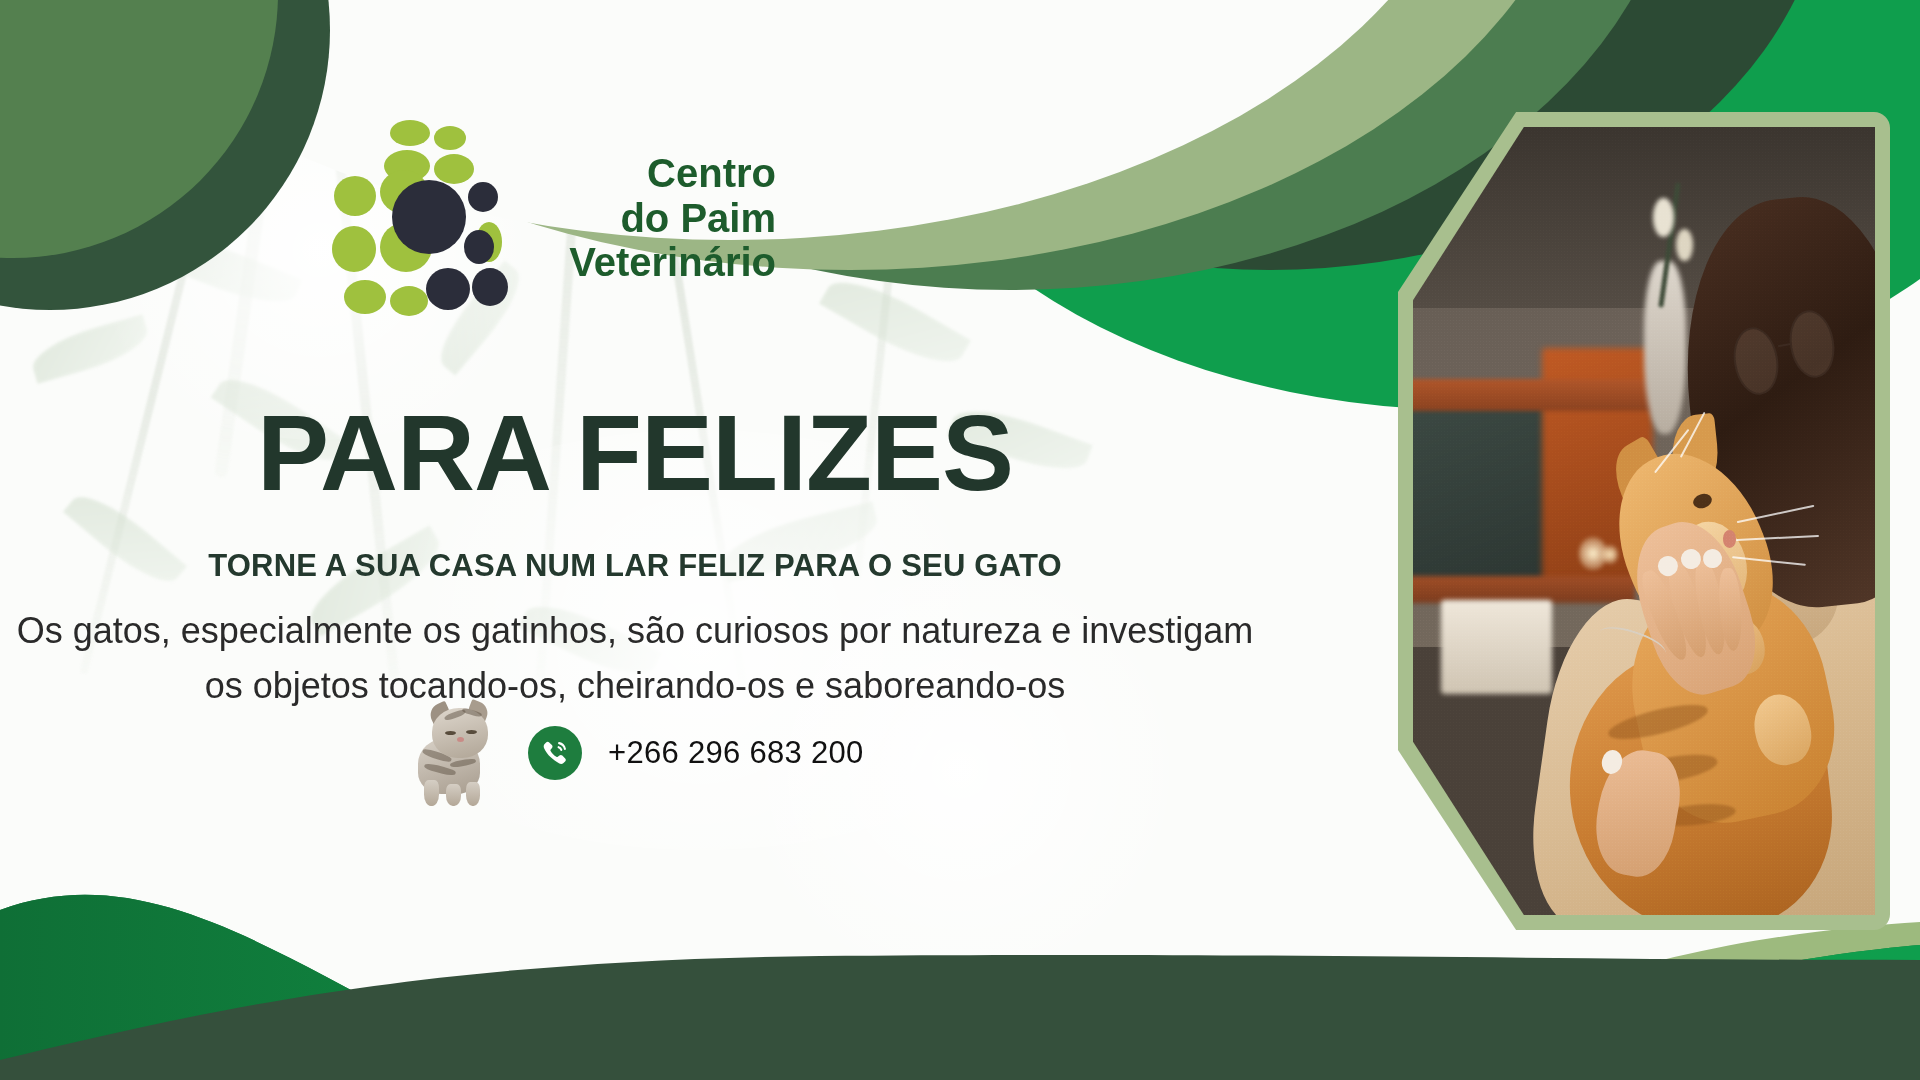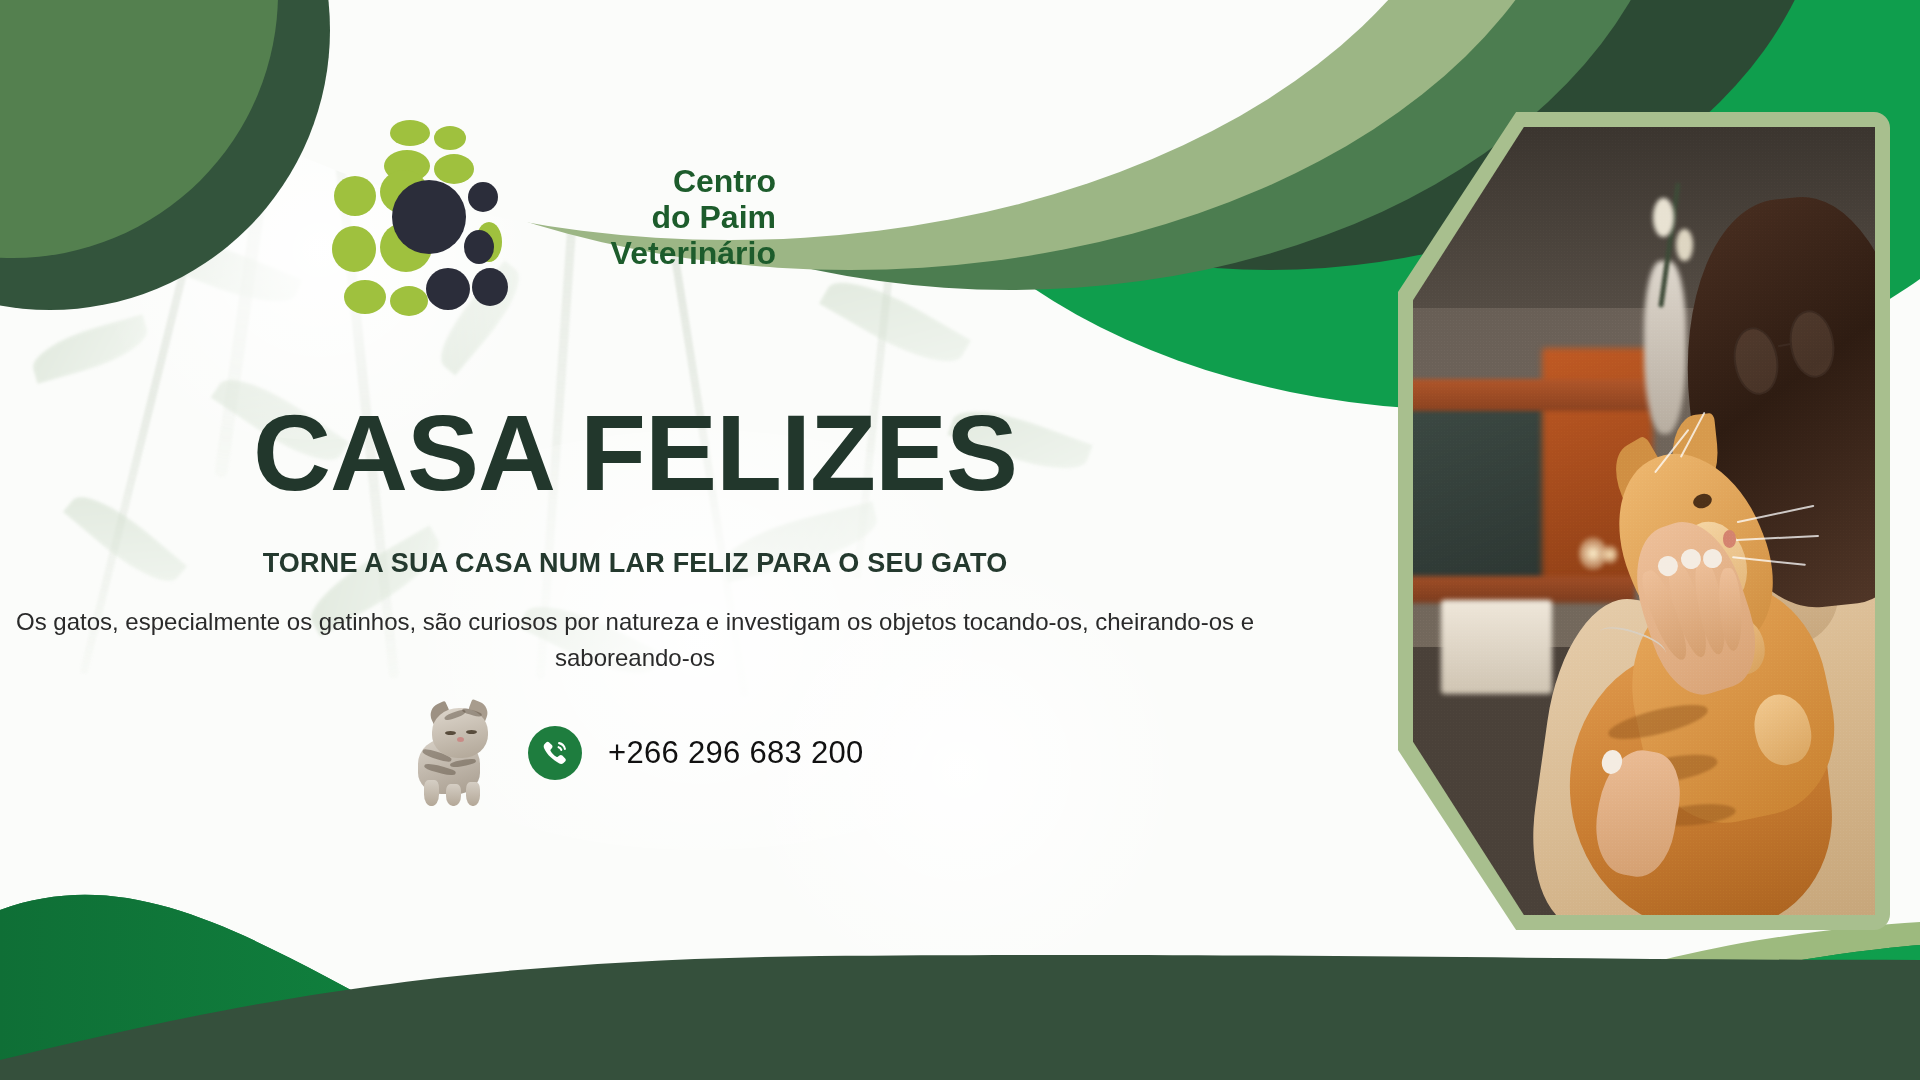--- a/index.html
+++ b/index.html
@@ -190,36 +190,36 @@
   .hand2{ left:40%; top:79%; width:17%; height:16%;
     background:linear-gradient(160deg,#ecbd96,#d39e6f); border-radius:48% 40% 40% 46%; transform:rotate(10deg);}
   .ph-grain{ position:absolute; inset:0;
     background-image:radial-gradient(rgba(255,255,255,.05) 1px, transparent 1px);
     background-size:3px 3px; mix-blend-mode:overlay; }
 
   
   .logo { position:absolute; left:330px; top:118px; display:flex; align-items:center; gap:14px;}
   .logomark { position:relative; width:172px; height:200px; }
   .logomark span { position:absolute; border-radius:50%; }
-  .logotext { color:#1d5c2c; font-weight:bold; font-size:32px; line-height:1.12; text-align:right; width:260px;}
+  .logotext { color:#1d5c2c; font-weight:bold; font-size:40px; line-height:1.12; text-align:right; width:260px;}
   .logotext div{ white-space:nowrap; }
 
   
   .headline {
     position:absolute; left:0; top:390px; width:1270px; text-align:center;
     font-size:108px; font-weight:bold; letter-spacing:-1px;
     color:#22372c; font-family:"Liberation Sans", sans-serif;
   }
   .subhead {
     position:absolute; left:0; top:548px; width:1270px; text-align:center;
-    font-size:27px; font-weight:bold; letter-spacing:.2px; color:#24392e;
+    font-size:31px; font-weight:bold; letter-spacing:.2px; color:#24392e;
   }
   .bodycopy {
     position:absolute; left:0; top:604px; width:1270px; text-align:center;
-    font-size:24px; line-height:1.52; color:#2a2a2a; font-weight:normal;
+    font-size:36px; line-height:1.52; color:#2a2a2a; font-weight:normal;
   }
 
   
   .contact { position:absolute; left:410px; top:700px; display:flex; align-items:center; gap:26px;}
   .kitten { position:relative; width:92px; height:106px; }
   .k { position:absolute; }
   .k-body{ left:8px; top:38px; width:62px; height:56px;
     background:linear-gradient(160deg,#d9d2c8,#a79c8e); border-radius:46% 46% 38% 38%;}
   .k-head{ left:22px; top:8px; width:56px; height:50px;
     background:linear-gradient(165deg,#ded7cd,#b0a596); border-radius:48% 48% 46% 46%;}
@@ -378,21 +378,21 @@
       <span style="left:142px;top:150px;width:36px;height:38px;background:#2b2d3a;"></span>
       <span style="left:62px;top:62px;width:74px;height:74px;background:#2b2d3a;"></span>
     </div>
     <div class="logotext">
       <div>Centro</div>
       <div>do Paim</div>
       <div>Veterinário</div>
     </div>
   </div>
 
-  <div class="headline">CASA FELIZES</div>
+  <div class="headline">PARA FELIZES</div>
   <div class="subhead">TORNE A SUA CASA NUM LAR FELIZ PARA O SEU GATO</div>
   <div class="bodycopy">Os gatos, especialmente os gatinhos, são curiosos por natureza e investigam os objetos tocando-os, cheirando-os e saboreando-os</div>
 
   <div class="contact">
     <div class="kitten">
       <div class="k k-body"></div>
       <div class="k k-leg" style="left:14px;top:80px;width:15px;height:26px;"></div>
       <div class="k k-leg" style="left:36px;top:84px;width:15px;height:22px;"></div>
       <div class="k k-leg" style="left:56px;top:82px;width:14px;height:24px;"></div>
       <div class="k k-stripe" style="left:12px;top:52px;width:30px;height:7px;transform:rotate(18deg);"></div>

